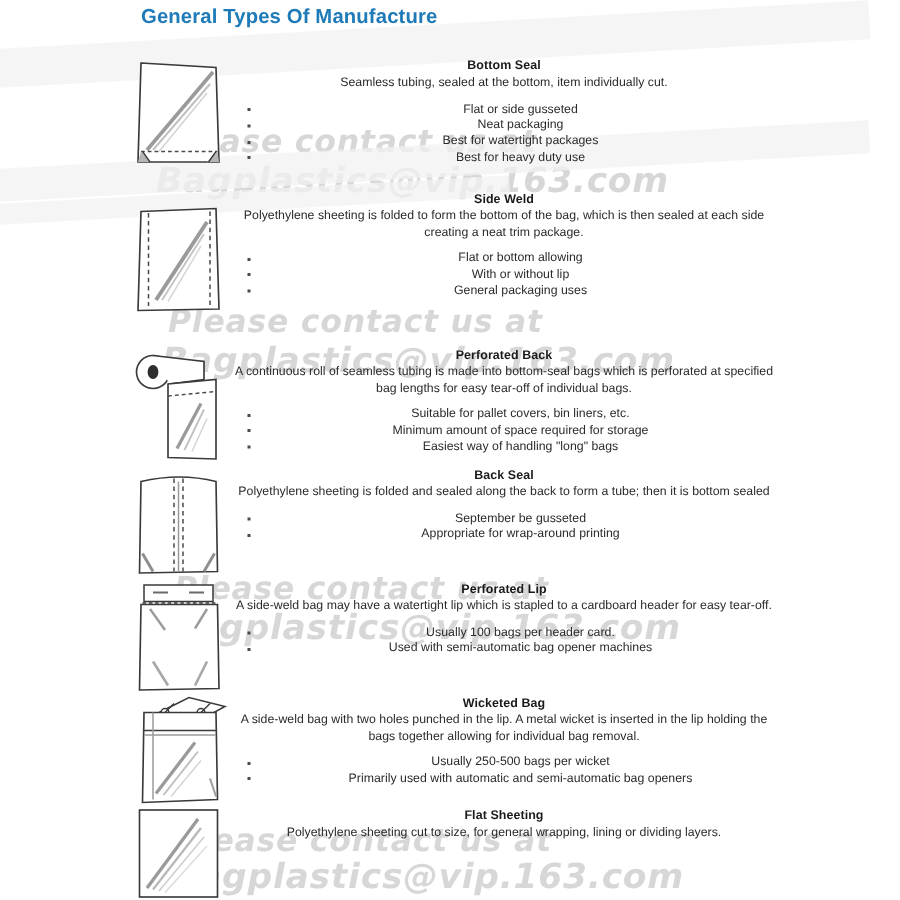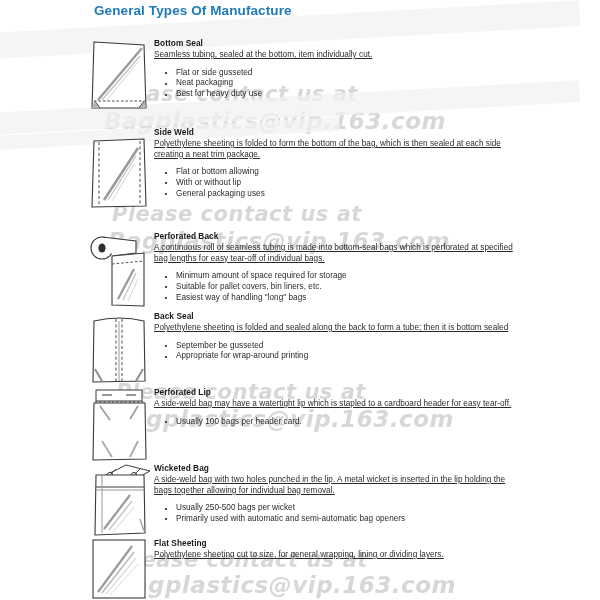--- a/index.html
+++ b/index.html
@@ -28,25 +28,25 @@
   .wm.l1{font-size:21px;}
   .wm.l2{font-size:23px;}
 
   .title{position:absolute;left:94px;top:3px;color:#1f7ab8;font-size:13.5px;
          font-weight:bold;letter-spacing:.1px;z-index:6;}
 
   .content{position:absolute;left:0;top:0;width:600px;z-index:5;}
 
   .sec{position:absolute;left:0;width:600px;}
   .icon-wrap{position:absolute;left:88px;top:0;width:66px;}
-  .txt{position:absolute;left:154px;width:364px;}
+  .txt{position:absolute;left:154px;width:364px;text-align:center;}
 
   .h{font-size:8.3px;font-weight:bold;color:#1a1a1a;line-height:11px;margin:0 0 1px 0;
      letter-spacing:.05px;}
-  .d{font-size:8.2px;color:#2a2a2a;line-height:10.6px;margin:0;letter-spacing:.02px;text-decoration:underline;}
+  .d{font-size:8.2px;color:#2a2a2a;line-height:10.6px;margin:0;letter-spacing:.02px;}
   ul.bl{list-style:none;margin:7px 0 0 0;padding:0;}
   ul.bl li{font-size:8.2px;color:#2a2a2a;line-height:10.8px;position:relative;
            padding-left:22px;margin:0;letter-spacing:.02px;}
   ul.bl li:before{content:"";position:absolute;left:11px;top:4.4px;width:2px;height:2px;
                   background:#4a4a4a;}
 
   svg{display:block;}
 </style>
 </head>
 <body>
@@ -90,20 +90,21 @@
           <line x1="7" y1="63" x2="12" y2="70" stroke="#3a3a3a" stroke-width=".9"></line>
           <line x1="56" y1="63" x2="51" y2="70" stroke="#3a3a3a" stroke-width=".9"></line>
         </svg>
       </div>
       <div class="txt">
         <p class="h">Bottom Seal</p>
         <p class="d">Seamless tubing, sealed at the bottom, item individually cut.</p>
         <ul class="bl">
           <li>Flat or side gusseted</li>
           <li>Neat packaging</li>
+          <li>Best for watertight packages</li>
           <li>Best for heavy duty use</li>
         </ul>
       </div>
     </div>
 
     <div class="sec" style="top:127px;">
       <div class="icon-wrap" style="top:9px;">
         <svg width="64" height="74" viewBox="0 0 64 74">
           <polygon points="6,5 56,3 58,70 4,71" fill="#fff" stroke="#3a3a3a" stroke-width="1.1"></polygon>
           <line x1="11" y1="6" x2="11" y2="68" stroke="#4a4a4a" stroke-width="1" stroke-dasharray="3 2.4"></line>
@@ -134,22 +135,22 @@
           <line x1="24" y1="29" x2="56" y2="26" stroke="#4a4a4a" stroke-width=".95" stroke-dasharray="2.6 2"></line>
           <line x1="30" y1="64" x2="46" y2="34" stroke="#9a9a9a" stroke-width="2.2"></line>
           <line x1="35" y1="65" x2="48" y2="38" stroke="#c0c0c0" stroke-width="1.2"></line>
           <line x1="40" y1="66" x2="50" y2="44" stroke="#d4d4d4" stroke-width="1"></line>
         </svg>
       </div>
       <div class="txt">
         <p class="h">Perforated Back</p>
         <p class="d">A continuous roll of seamless tubing is made into bottom-seal bags which is perforated at specified bag lengths for easy tear-off of individual bags.</p>
         <ul class="bl">
+          <li>Suitable for pallet covers, bin liners, etc.</li>
           <li>Minimum amount of space required for storage</li>
-          <li>Suitable for pallet covers, bin liners, etc.</li>
           <li>Easiest way of handling "long" bags</li>
         </ul>
       </div>
     </div>
 
     <div class="sec" style="top:311px;">
       <div class="icon-wrap" style="top:2px;">
         <svg width="64" height="72" viewBox="0 0 64 72">
           <path d="M6 8 Q32 2 56 8 L57 68 L5 69 Z" fill="#fff" stroke="#3a3a3a" stroke-width="1.1"></path>
           <line x1="28" y1="6" x2="28" y2="68" stroke="#4a4a4a" stroke-width="1" stroke-dasharray="3 2.4"></line>
@@ -181,20 +182,21 @@
           <line x1="50" y1="19" x2="42" y2="32" stroke="#9a9a9a" stroke-width="1.6"></line>
           <line x1="14" y1="54" x2="24" y2="70" stroke="#a8a8a8" stroke-width="1.8"></line>
           <line x1="50" y1="54" x2="42" y2="70" stroke="#a8a8a8" stroke-width="1.8"></line>
         </svg>
       </div>
       <div class="txt">
         <p class="h">Perforated Lip</p>
         <p class="d">A side-weld bag may have a watertight lip which is stapled to a cardboard header for easy tear-off.</p>
         <ul class="bl">
           <li>Usually 100 bags per header card.</li>
+          <li>Used with semi-automatic bag opener machines</li>
         </ul>
       </div>
     </div>
 
     <div class="sec" style="top:463px;">
       <div class="icon-wrap" style="top:0px;">
         <svg width="66" height="76" viewBox="0 0 66 76">
           <polygon points="14,14 38,2 62,8 40,20" fill="#fff" stroke="#3a3a3a" stroke-width="1"></polygon>
           <circle cx="22" cy="12" r="2.6" fill="#fff" stroke="#3a3a3a" stroke-width="1"></circle>
           <circle cx="46" cy="12" r="2.6" fill="#fff" stroke="#3a3a3a" stroke-width="1"></circle>

